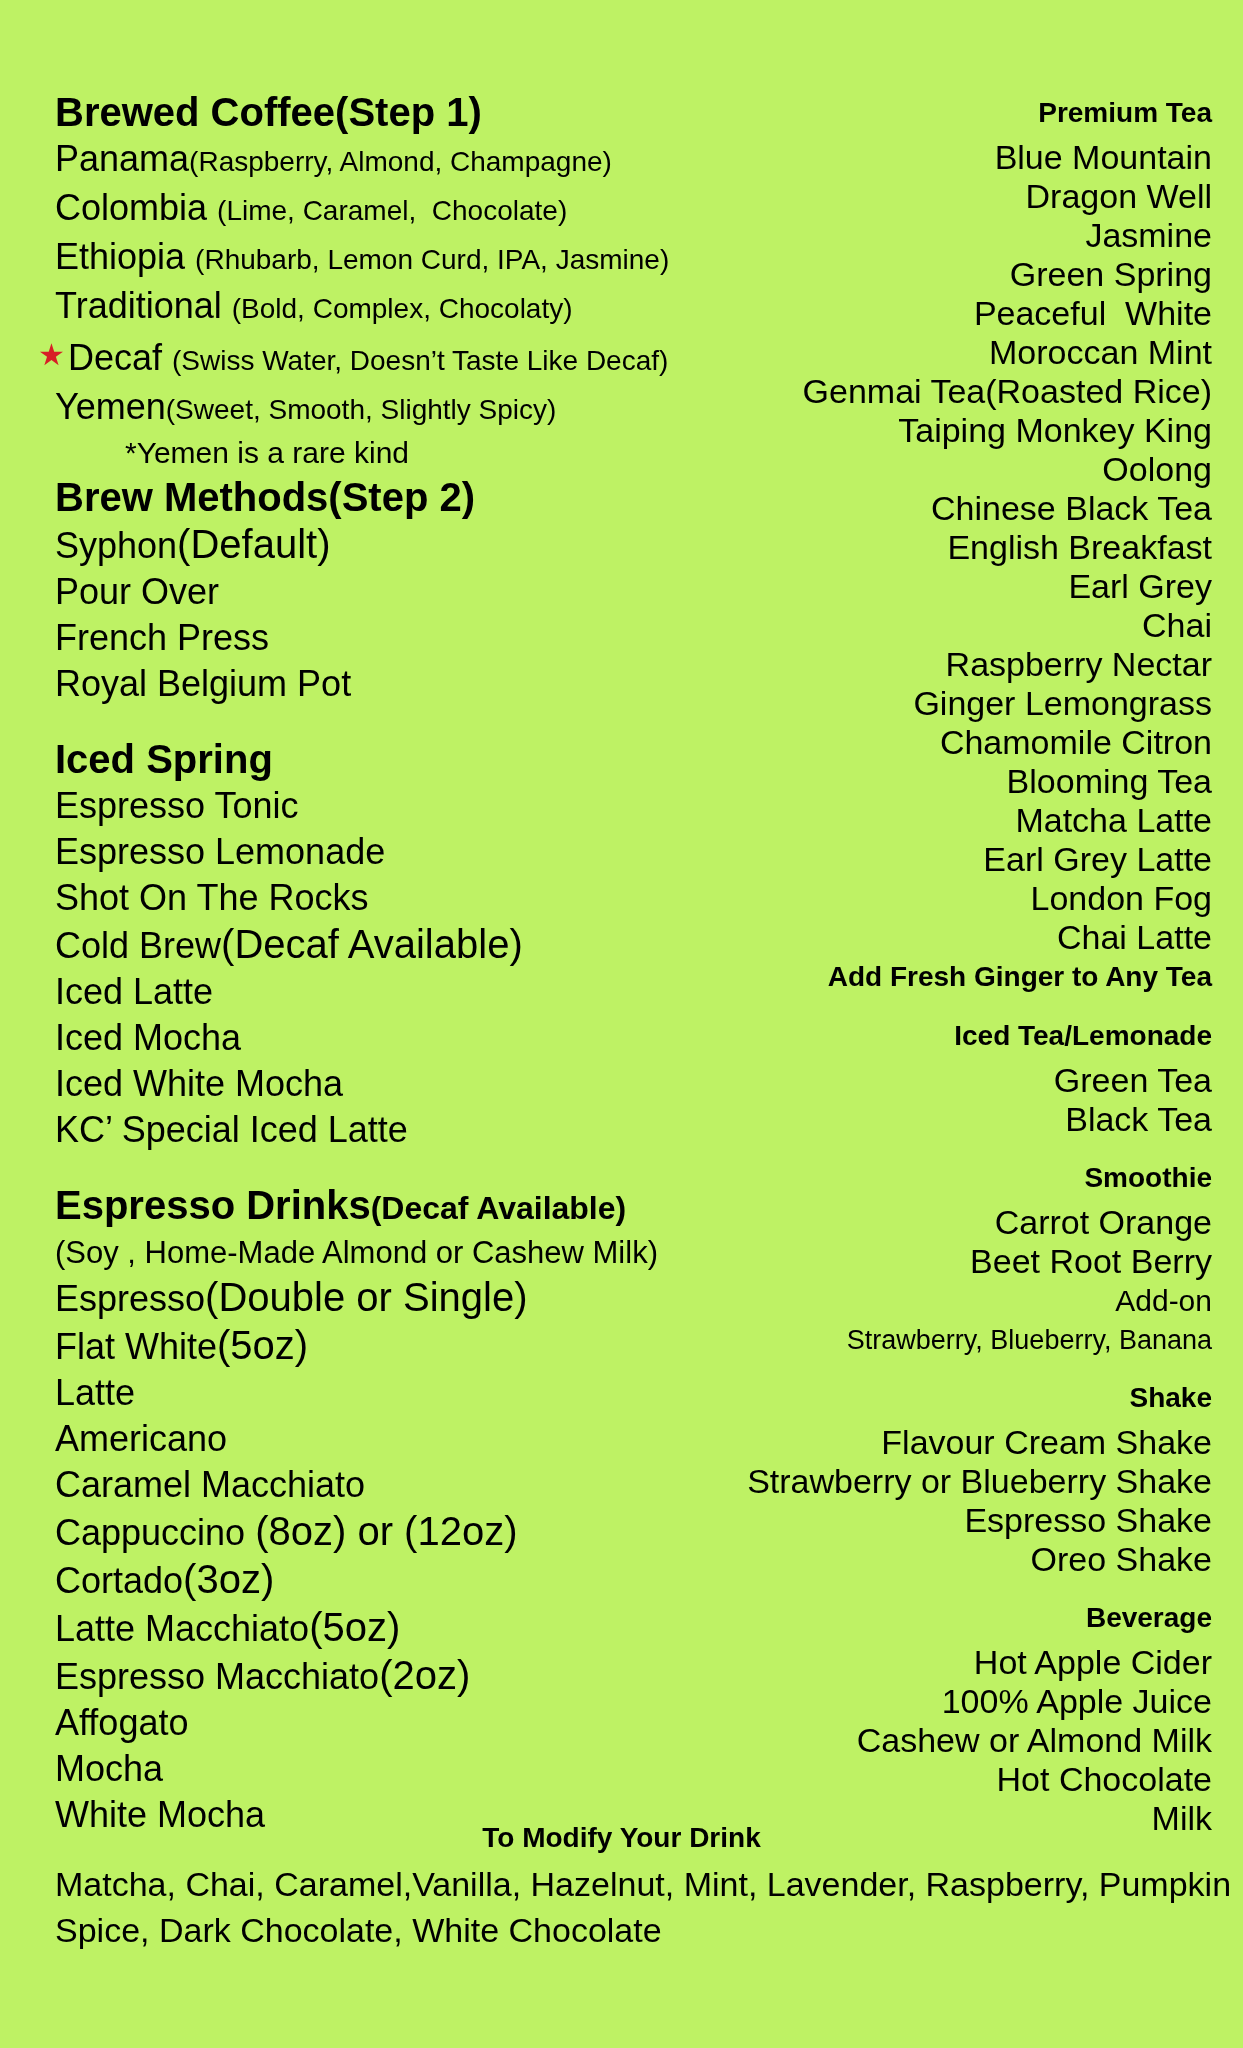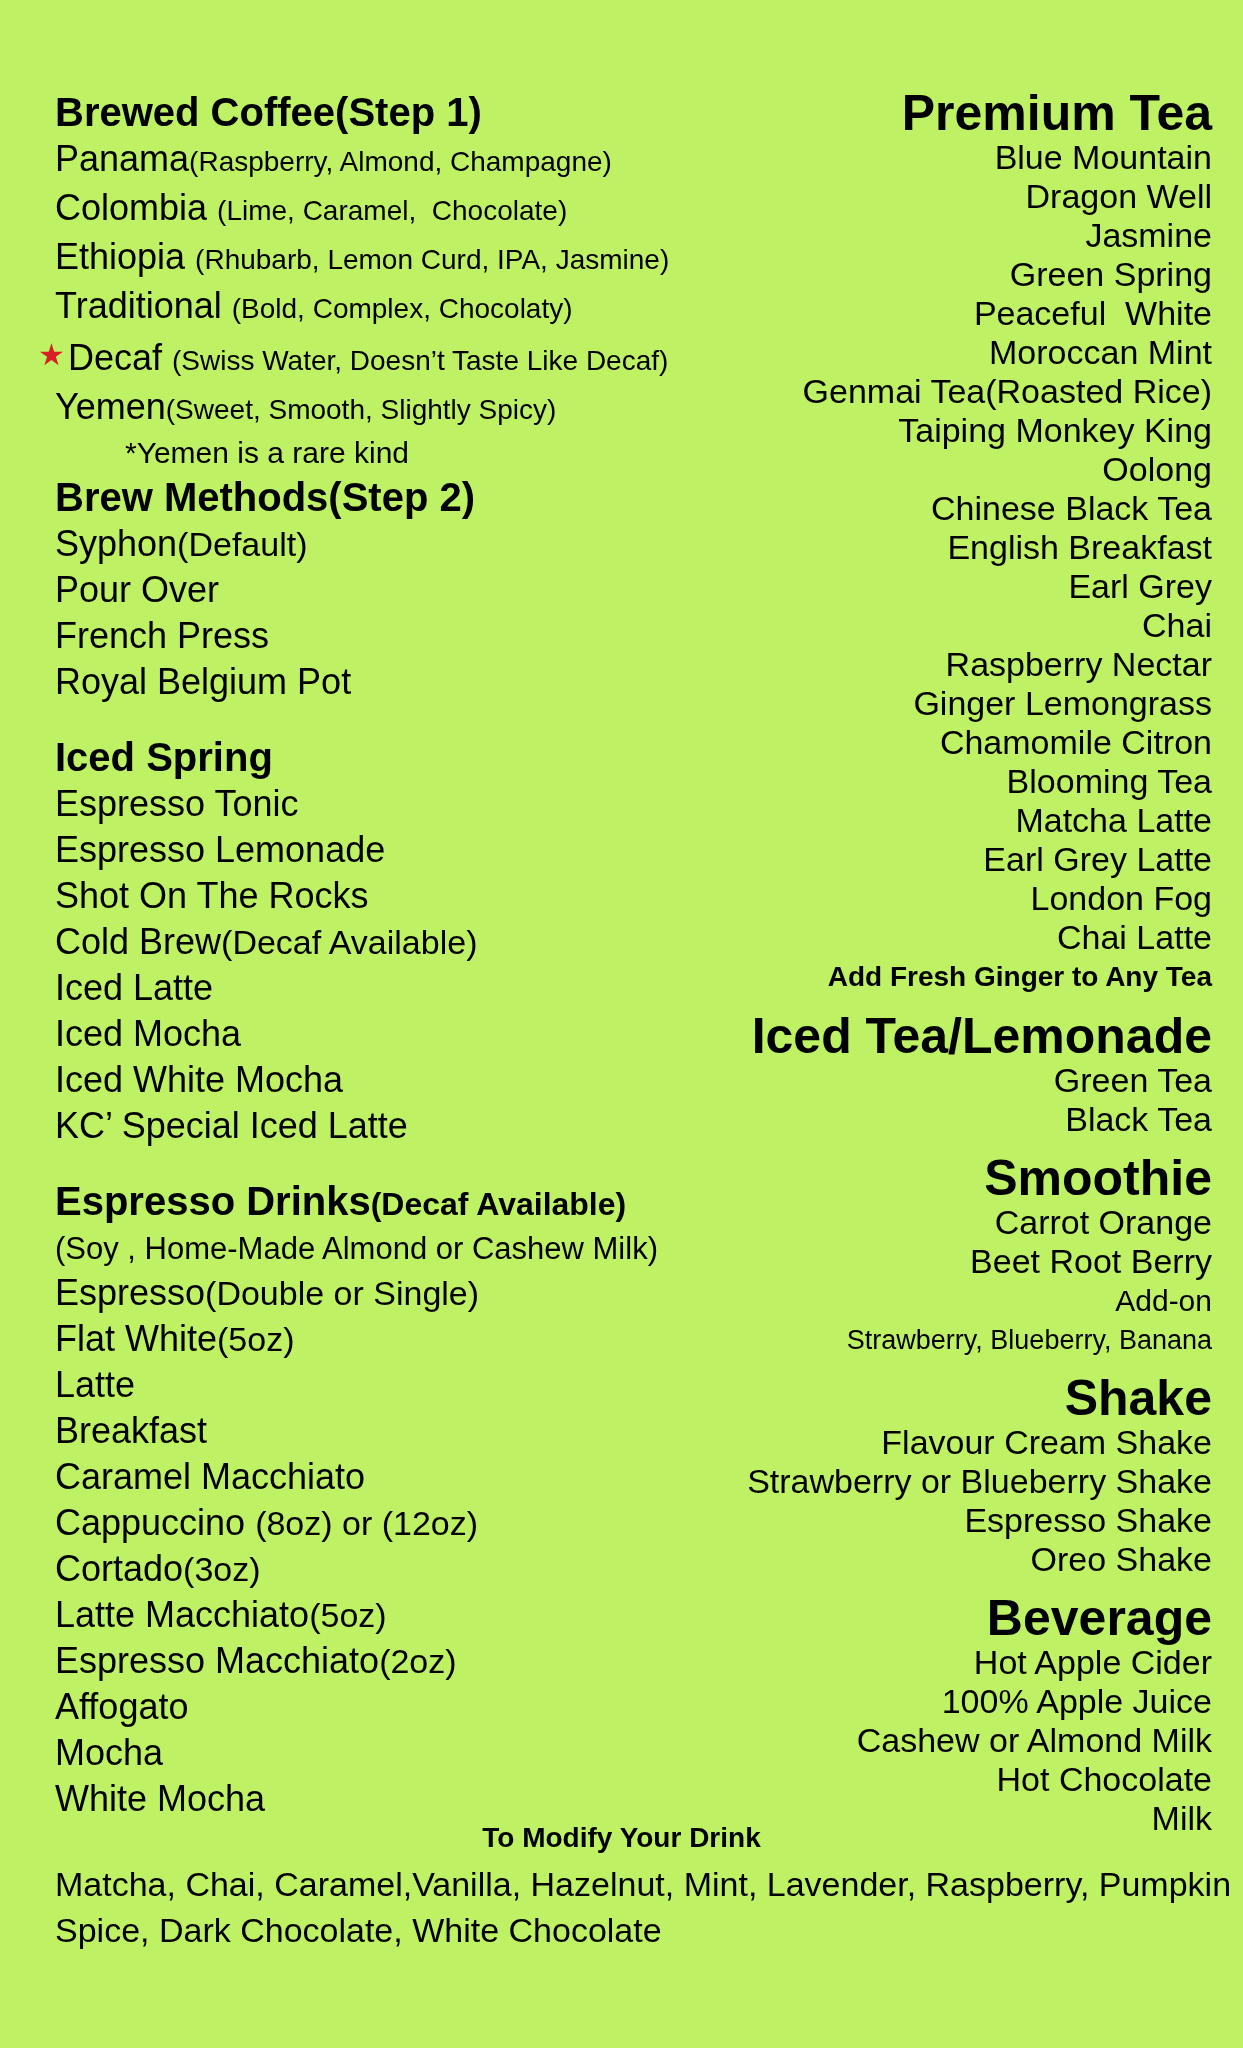--- a/index.html
+++ b/index.html
@@ -12,28 +12,28 @@
   .col-left{flex:0 0 660px;text-align:left;}
   .col-right{flex:1 1 auto;text-align:right;}
 
   
   .lh{font-size:40px;line-height:48px;font-weight:bold;white-space:pre;}
   .lh.gap-top{margin-top:28px;}
   .lh .sfx{font-weight:bold;}
   .lh .sfx.sm{font-size:32px;}
   .li{font-size:36px;line-height:46px;white-space:pre;}
   .li .nt{font-size:28px;}
-  .li .nt.md{font-size:34px;}
+  .li .nt.md{font-size:40px;}
   .fnote{font-size:30px;line-height:40px;padding-left:70px;white-space:pre;}
   .snote{font-size:31px;line-height:42px;white-space:pre;}
   .starline{margin-left:-17px;}
   .star{font-size:30px;vertical-align:5px;padding-right:3px;}
 
   
-  .rh{font-size:50px;line-height:50px;font-weight:bold;margin-top:14px;white-space:pre;}
+  .rh{font-size:28px;line-height:50px;font-weight:bold;margin-top:14px;white-space:pre;}
   .rh.first{margin-top:0;}
   .ri{font-size:34px;line-height:39px;white-space:pre;}
   .rnb{font-size:28px;line-height:40px;font-weight:bold;white-space:pre;}
   .raddon{font-size:30px;line-height:40px;white-space:pre;}
   .rsmall{font-size:27px;line-height:38px;white-space:pre;}
 
   
   .ftitle{font-size:28px;line-height:46px;font-weight:bold;text-align:center;white-space:pre;}
   .ftext{font-size:34px;line-height:46px;padding-left:55px;white-space:pre;}
 </style>
@@ -64,21 +64,21 @@
       <div class="li"><span>Cold Brew</span><span class="nt md">(Decaf Available)</span></div>
       <div class="li"><span>Iced Latte</span></div>
       <div class="li"><span>Iced Mocha</span></div>
       <div class="li"><span>Iced White Mocha</span></div>
       <div class="li"><span>KC’ Special Iced Latte</span></div>
       <div class="lh gap-top"><span>Espresso Drinks</span><span class="sfx sm">(Decaf Available)</span></div>
       <div class="snote">(Soy , Home-Made Almond or Cashew Milk)</div>
       <div class="li"><span>Espresso</span><span class="nt md">(Double or Single)</span></div>
       <div class="li"><span>Flat White</span><span class="nt md">(5oz)</span></div>
       <div class="li"><span>Latte</span></div>
-      <div class="li"><span>Breakfast</span></div>
+      <div class="li"><span>Americano</span></div>
       <div class="li"><span>Caramel Macchiato</span></div>
       <div class="li"><span>Cappuccino </span><span class="nt md">(8oz) or (12oz)</span></div>
       <div class="li"><span>Cortado</span><span class="nt md">(3oz)</span></div>
       <div class="li"><span>Latte Macchiato</span><span class="nt md">(5oz)</span></div>
       <div class="li"><span>Espresso Macchiato</span><span class="nt md">(2oz)</span></div>
       <div class="li"><span>Affogato</span></div>
       <div class="li"><span>Mocha</span></div>
       <div class="li"><span>White Mocha</span></div>
     </div>
 

